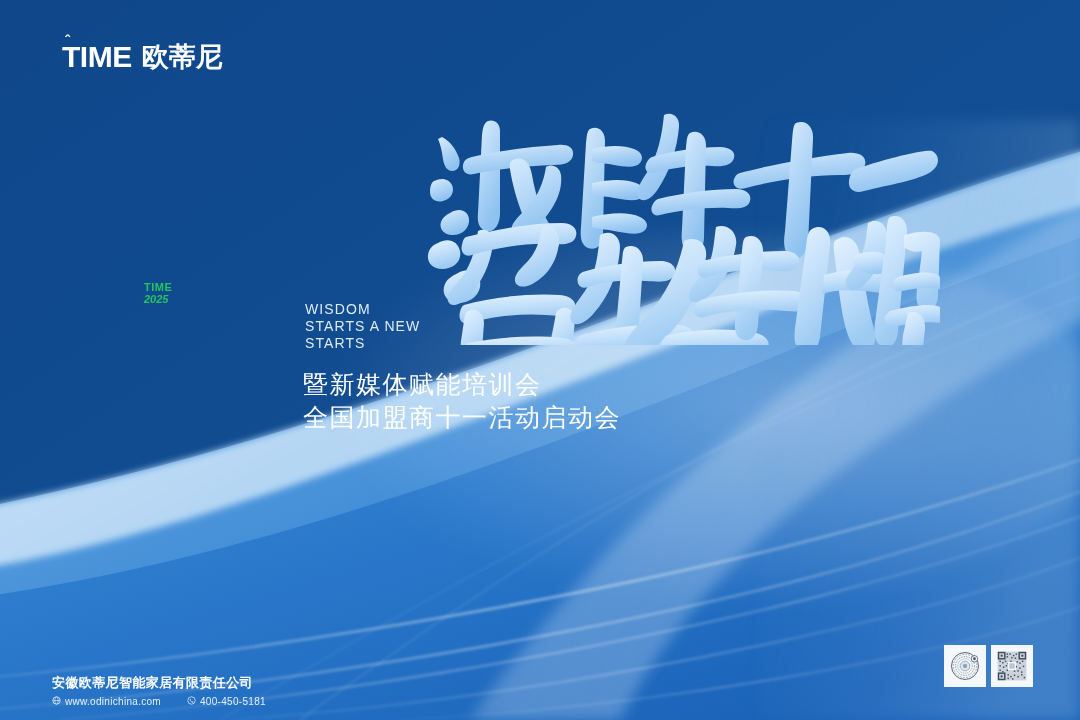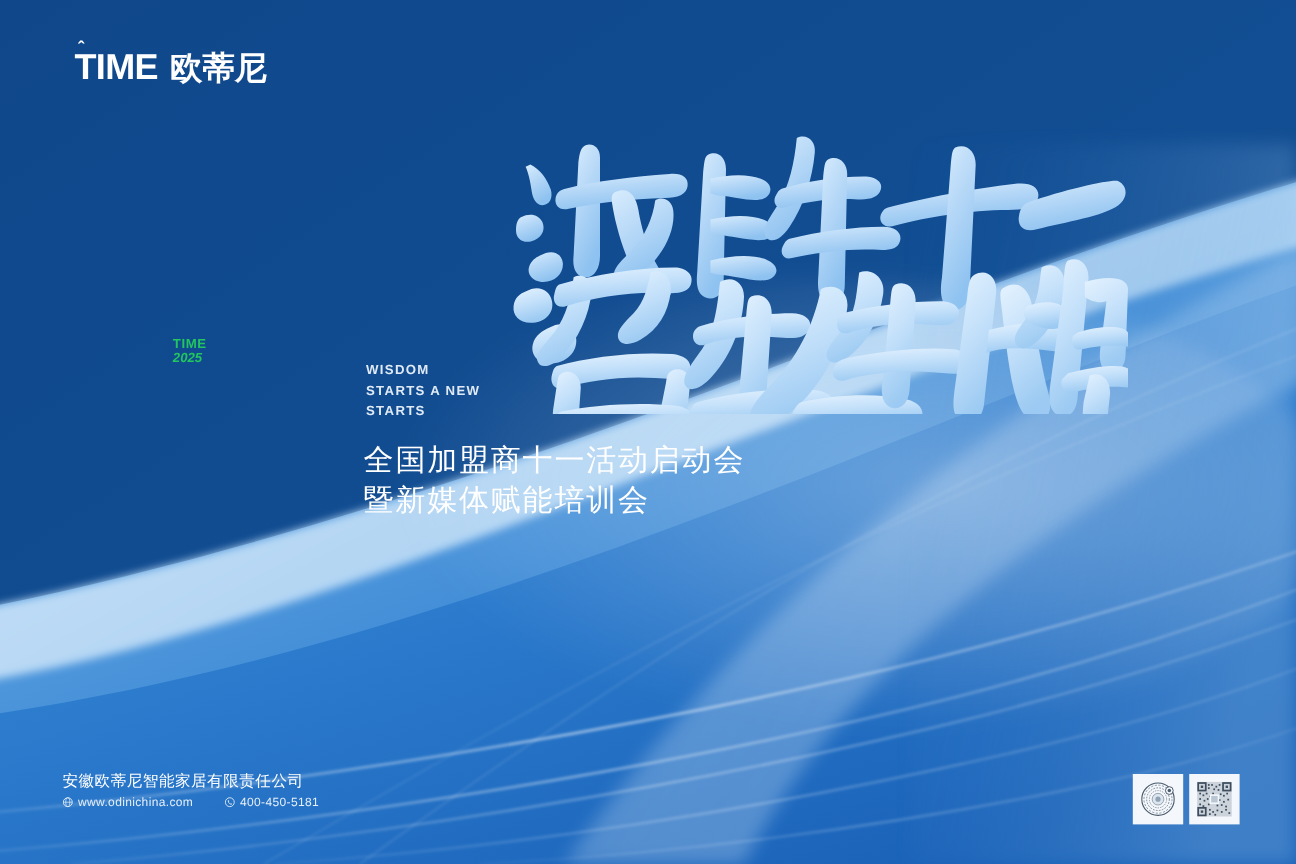--- a/index.html
+++ b/index.html
@@ -46,41 +46,41 @@
   #date-label { font-size:11px; line-height:12px; font-weight:bold; letter-spacing:0.5px; padding-top:4px; }
   #date-label div:last-child { letter-spacing:0px;font-style:italic; }
   #date-range {
     font-size:35px; line-height:34px; font-weight:600; letter-spacing:-0.5px;
   }
 
   
   #tagline {
     position:absolute; left:305px; top:301px;
     color:#dfeaf6;
-    font-size:11px; line-height:17px;
-    letter-spacing:1.1px; font-weight:700;
+    font-size:14px; line-height:17px;
+    letter-spacing:1.1px; font-weight:400;
   }
 
   
   #subtitle {
     position:absolute; left:303px; top:368px;
     color:#ffffff;
     font-size:25px; line-height:33px;
     letter-spacing:1.5px; font-weight:500;
   }
 
   
   #headline { position:absolute; left:420px; top:95px; width:520px; height:250px; }
 
   
   #footer {
     position:absolute; left:52px; top:642px;
     color:#ffffff;
   }
-  #company { font-size:13px; font-weight:normal; letter-spacing:0.4px; line-height:18px; }
+  #company { font-size:13px; font-weight:bold; letter-spacing:0.4px; line-height:18px;margin-top:32px; }
   #contact-row {
     display:flex; align-items:center; gap:26px;
     margin-top:4px;
     font-size:10px; letter-spacing:0.3px;
     color:#e6eff8;
   }
   .contact-item { display:flex; align-items:flex-start; gap:4px; }
   .contact-icon { width:9px; height:9px; display:block; }
 
   
@@ -273,22 +273,22 @@
     </div>
   </div>
 
   <div id="tagline">
     <div>WISDOM</div>
     <div>STARTS A NEW</div>
     <div>STARTS</div>
   </div>
 
   <div id="subtitle">
+    <div>暨新媒体赋能培训会</div>
     <div>全国加盟商十一活动启动会</div>
-    <div>暨新媒体赋能培训会</div>
   </div>
 
   <div id="footer">
     <div id="company">安徽欧蒂尼智能家居有限责任公司</div>
     <div id="contact-row">
       <div class="contact-item">
         <svg class="contact-icon" viewBox="0 0 16 16">
           <circle cx="8" cy="8" r="6.6" fill="none" stroke="#e6eff8" stroke-width="1.4"></circle>
           <ellipse cx="8" cy="8" rx="3" ry="6.6" fill="none" stroke="#e6eff8" stroke-width="1.1"></ellipse>
           <line x1="1.6" y1="8" x2="14.4" y2="8" stroke="#e6eff8" stroke-width="1.1"></line>

